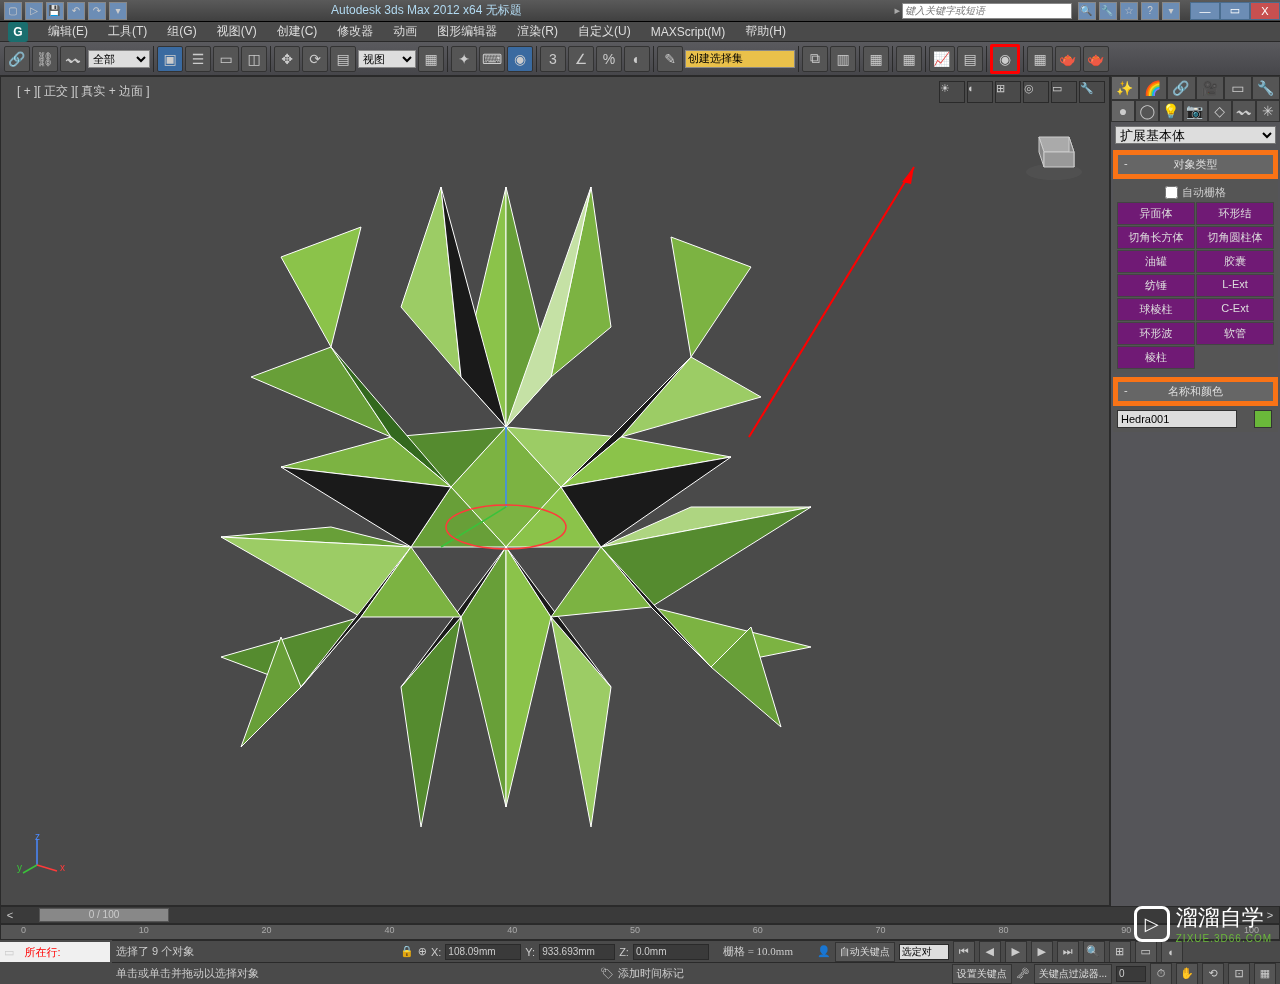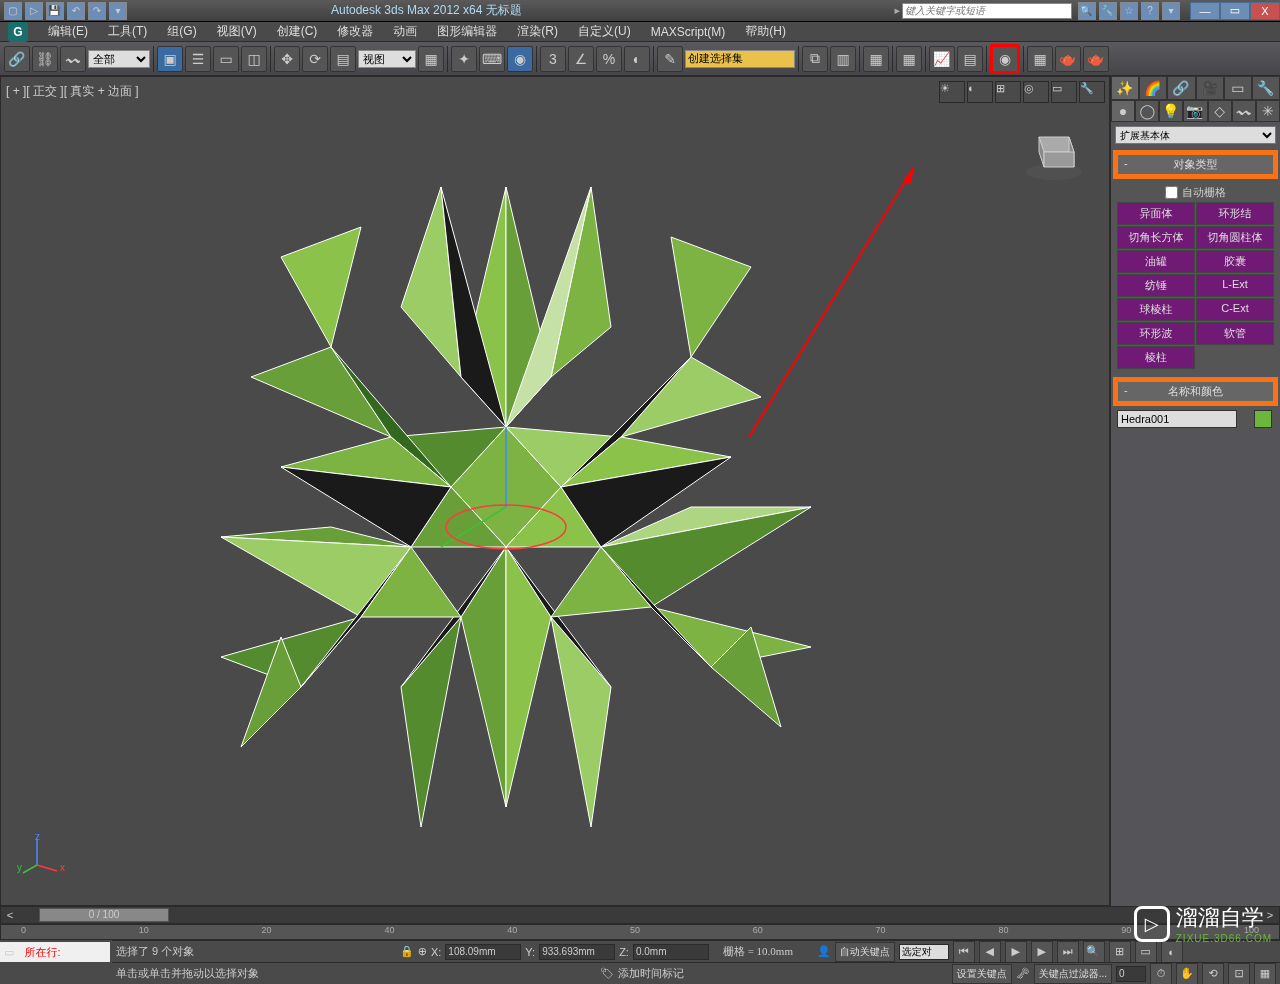--- a/index.html
+++ b/index.html
@@ -27,39 +27,39 @@
 .tool-icon { width: 26px; height: 26px; background: #555; border: 1px solid #333; display: flex; align-items: center; justify-content: center; font-size: 14px; color: #ccc; border-radius: 2px; }
 .tool-icon.highlighted { background: #3a6aa0; }
 .tool-select { height: 18px; background: #ddd; border: 1px solid #888; font-size: 11px; }
 .named-set { width: 110px; height: 18px; background: #eac14a; border: 1px solid #888; font-size: 11px; padding: 0 2px; }
 .tool-sep { width: 1px; height: 26px; background: #2a2a2a; margin: 0 1px; }
 .material-highlight { border: 3px solid #ff0000 !important; width: 30px; height: 30px; position: relative; }
 
 
 .main-area { position: absolute; top: 76px; left: 0; right: 0; bottom: 78px; display: flex; }
 .viewport-container { flex: 1; position: relative; background: #4a4a4a; border: 1px solid #2a2a2a; }
-.viewport-label { position: absolute; top: 6px; left: 5px; color: #ccc; font-size: 12px; z-index: 10; }
+.viewport-label { position: absolute; top: 6px; left: 16px; color: #ccc; font-size: 12px; z-index: 10; }
 .viewport-toolbar { position: absolute; top: 4px; right: 4px; display: flex; gap: 2px; z-index: 10; }
 .vp-tool { width: 26px; height: 22px; background: #4a4a4a; border: 1px solid #2a2a2a; }
 .viewcube-area { position: absolute; top: 40px; right: 20px; width: 70px; height: 70px; z-index: 5; }
 
 .axis-gizmo { position: absolute; bottom: 30px; left: 20px; width: 40px; height: 40px; z-index: 10; }
 .axis-gizmo .z { position: absolute; left: 14px; top: -4px; color: #4a8aff; font-size: 10px; }
 .axis-gizmo .y { position: absolute; left: -4px; bottom: 2px; color: #3ac23a; font-size: 10px; }
 .axis-gizmo .x { position: absolute; right: -4px; bottom: 2px; color: #ff3a3a; font-size: 10px; }
 
 .hedra-svg { position: absolute; top: 50px; left: 130px; width: 750px; height: 750px; }
 
 
 .command-panel { width: 170px; background: #555559; border-left: 1px solid #2a2a2a; display: flex; flex-direction: column; }
 .cmd-tabs { display: flex; height: 24px; background: #444; }
 .cmd-tab { flex: 1; display: flex; align-items: center; justify-content: center; border: 1px solid #333; background: #555; font-size: 14px; }
 .cmd-tab.active { background: #666; }
 .cmd-subtabs { display: flex; height: 22px; background: #444; }
-.create-type { height: 18px; background: #ddd; margin: 4px; font-size: 10px; }
+.create-type { height: 18px; background: #ddd; margin: 4px; font-size: 13px; }
 .rollout { margin: 2px; }
 .rollout-header { background: #666; color: #ddd; text-align: center; padding: 2px; font-size: 11px; border: 5px solid #f97316; position: relative; }
 .rollout-header::before { content: "-"; position: absolute; left: 6px; }
 .rollout-body { background: #555; padding: 4px; }
 .autogrid { display: flex; align-items: center; justify-content: center; gap: 4px; padding: 2px; }
 .obj-grid { display: grid; grid-template-columns: 1fr 1fr; gap: 1px; }
 .obj-btn { background: #701a75; border: 1px solid #444; padding: 3px 2px; text-align: center; font-size: 11px; color: #ddd; }
 .name-input { width: 120px; height: 18px; background: #ddd; border: 1px solid #333; padding: 0 3px; font-size: 11px; }
 .color-swatch { width: 18px; height: 18px; background: #6ab83a; border: 1px solid #333; display: inline-block; vertical-align: middle; }
 

